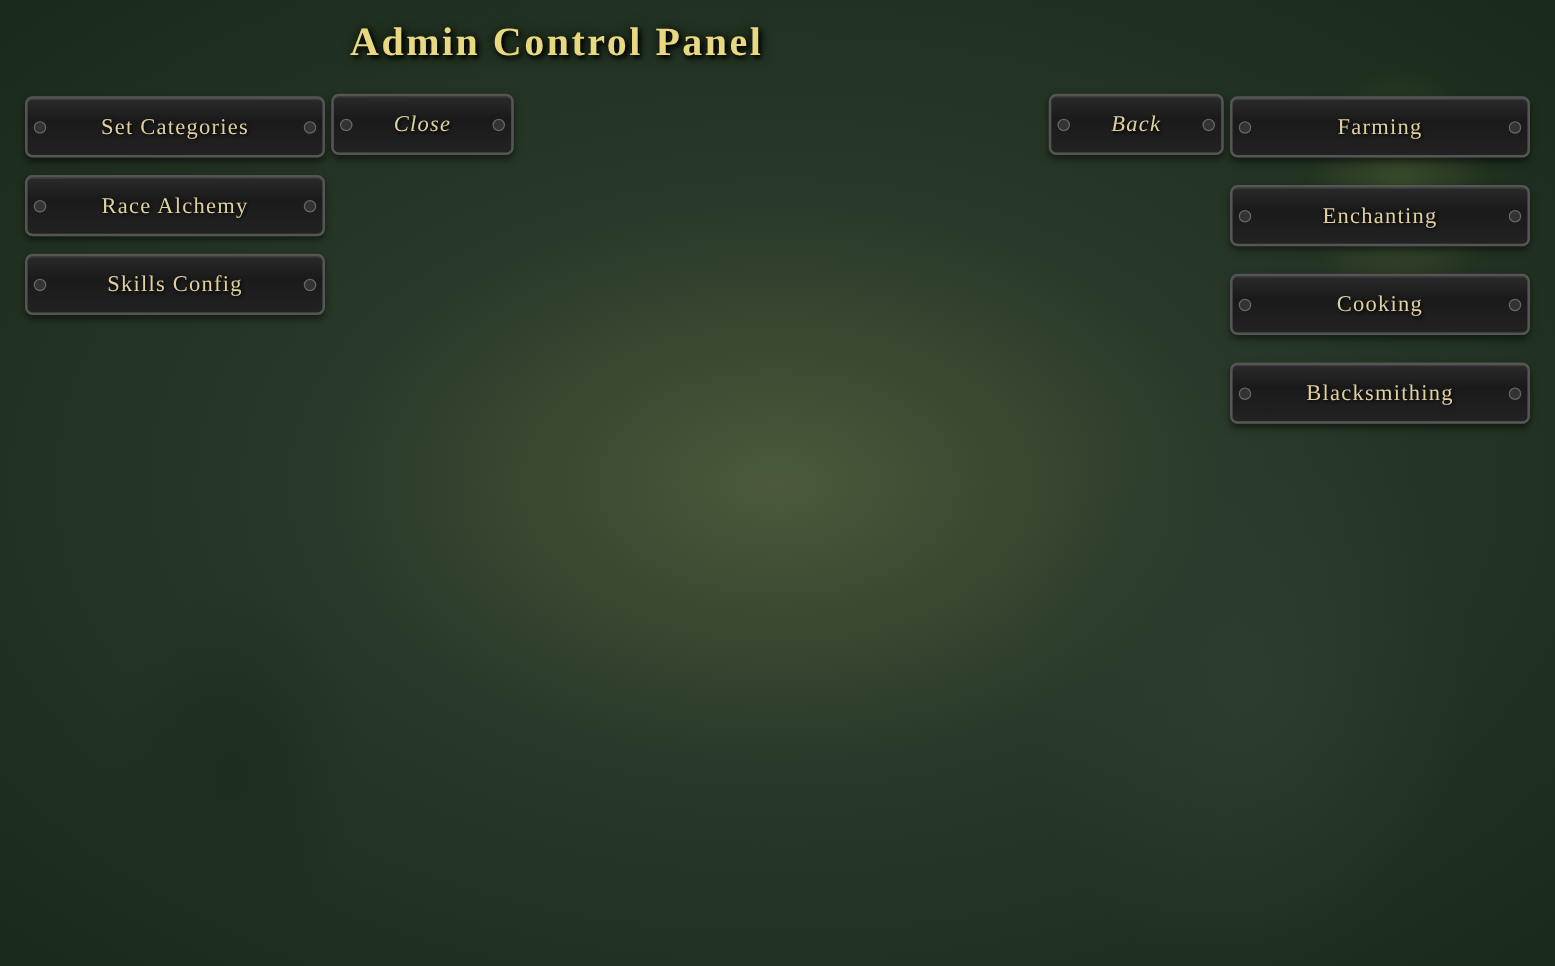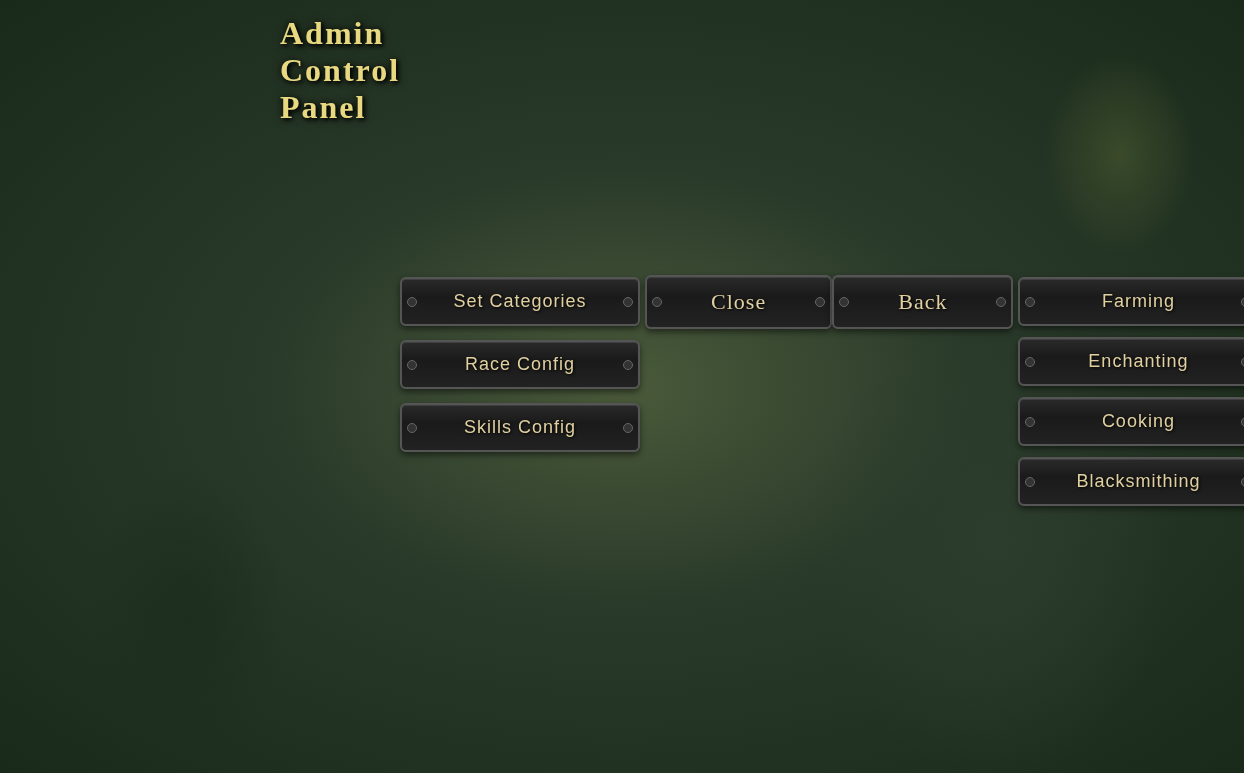--- a/index.html
+++ b/index.html
@@ -29,21 +29,21 @@
       background:
         radial-gradient(ellipse 300px 400px at 80% 70%, #2d3d2d 0%, transparent 60%),
         radial-gradient(ellipse 200px 300px at 15% 80%, #1e2e1e 0%, transparent 50%),
         radial-gradient(ellipse 150px 200px at 90% 20%, #3a4a2a 0%, transparent 50%);
     }
 
     .container {
       position: absolute;
       inset: 0;
       display: flex;
-      flex-direction: row;
+      flex-direction: column;
       align-items: center;
       padding: 15px 20px;
       z-index: 1;
     }
 
     
     .title {
       color: #e8d880;
       font-size: 32px;
       font-weight: bold;
@@ -72,37 +72,37 @@
       gap: 14px;
       width: 240px;
       padding-top: 10px;
       flex-shrink: 0;
     }
 
     
     .right-sidebar {
       display: flex;
       flex-direction: column;
-      gap: 11px;
+      gap: 22px;
       width: 240px;
       padding-top: 10px;
       flex-shrink: 0;
     }
 
     
     .btn {
       display: flex;
       align-items: center;
       justify-content: center;
       background: linear-gradient(180deg, #2a2a2a 0%, #1a1a1a 40%, #222222 100%);
       border: 2px solid #555;
       border-radius: 6px;
       color: #e0d0a0;
       font-size: 18px;
-      font-family: Liberation Sans, sans-serif;
+      font-family: Liberation Serif, serif;
       padding: 12px 20px;
       cursor: pointer;
       text-shadow: 1px 1px 3px #000;
       position: relative;
       box-shadow: inset 0 1px 0 rgba(255,255,255,0.1), 0 3px 6px rgba(0,0,0,0.5);
       letter-spacing: 1px;
     }
 
     .btn::before {
       content: '';
@@ -191,28 +191,29 @@
     }
 
     .btn-bottom {
       display: flex;
       align-items: center;
       justify-content: center;
       background: linear-gradient(180deg, #2a2a2a 0%, #1a1a1a 40%, #222222 100%);
       border: 2px solid #555;
       border-radius: 6px;
       color: #e0d0a0;
-      font-size: 22px;
+      font-size: 18px;
       font-family: 'Georgia', serif;
-      padding: 12px 64px;
+      padding: 12px 48px;
       cursor: pointer;
       text-shadow: 1px 1px 3px #000;
       box-shadow: inset 0 1px 0 rgba(255,255,255,0.1), 0 3px 6px rgba(0,0,0,0.5);
       letter-spacing: 1px;
       position: relative;
+      font-style: italic;
     }
 
     .btn-bottom::before {
       content: '';
       position: absolute;
       left: 5px;
       top: 50%;
       transform: translateY(-50%);
       width: 8px;
       height: 8px;
@@ -239,21 +240,21 @@
 
 <div class="bg"></div>
 
 <div class="container">
   <div class="title">Admin Control Panel</div>
 
   <div class="main-row">
 
     <div class="left-sidebar">
       <button class="btn">Set Categories</button>
-      <button class="btn">Race Config</button>
+      <button class="btn">Race Alchemy</button>
       <button class="btn">Skills Config</button>
     </div>
 
     <div class="center-area">
       <div class="parchment">
         <div class="parchment-inner"></div>
         <div class="parchment-stain1"></div>
         <div class="parchment-stain2"></div>
 
       </div>

